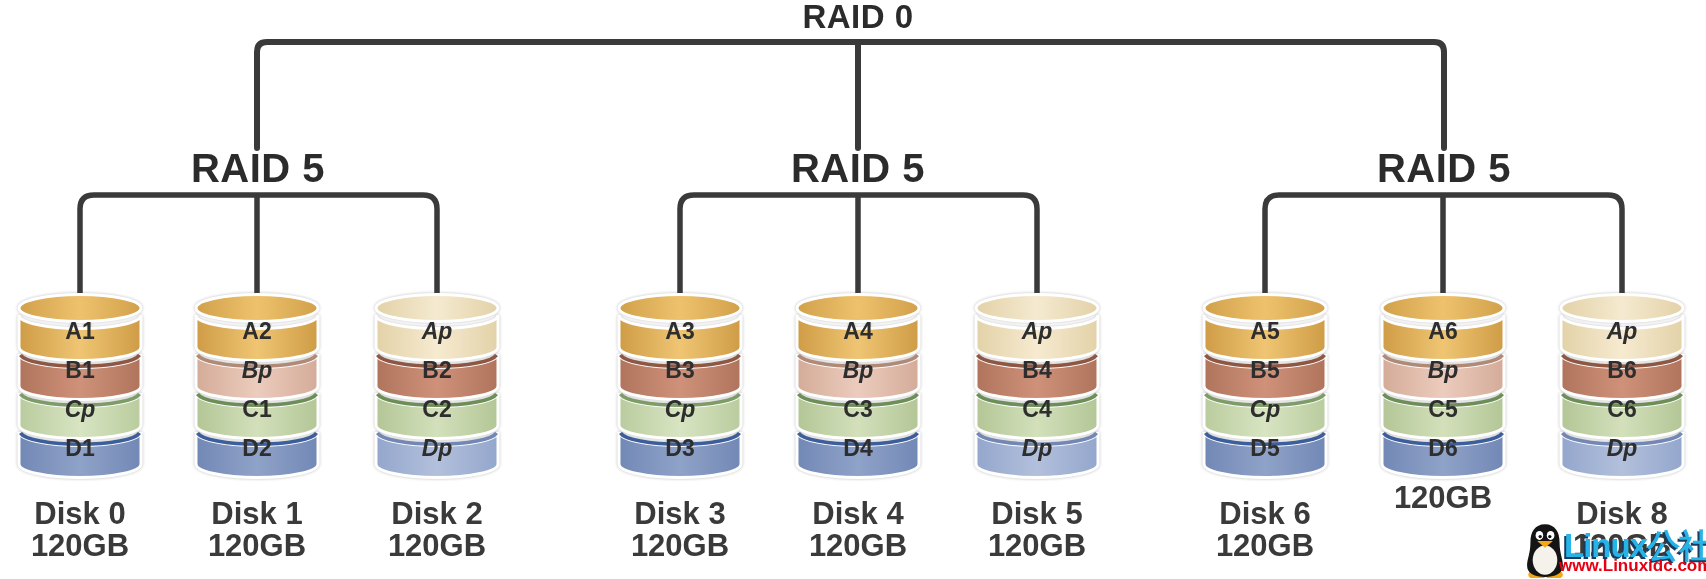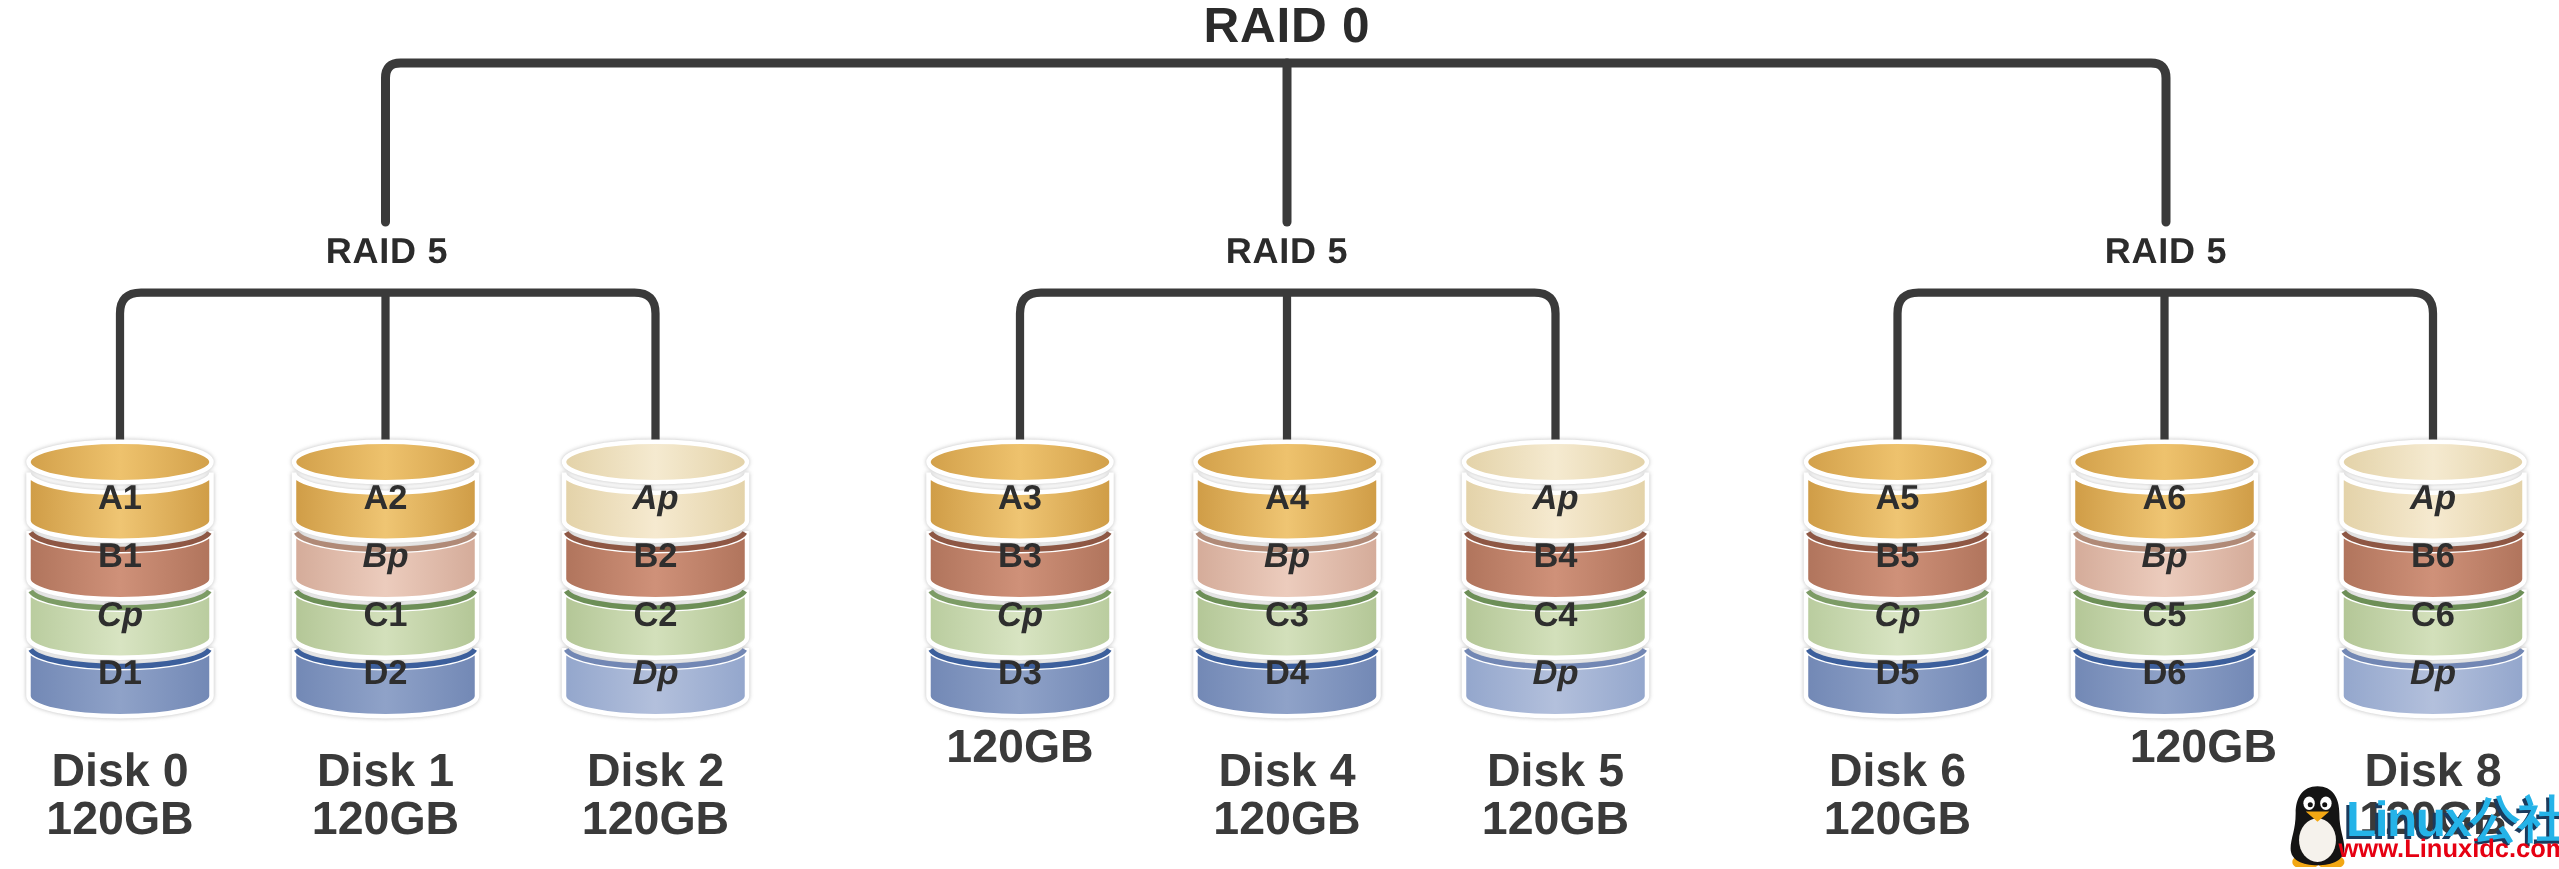--- a/index.html
+++ b/index.html
@@ -1,20 +1,20 @@
 <!DOCTYPE html>
 <html><head>
 <meta charset="utf-8">
 <style>
   html,body{margin:0;padding:0;background:#fff;}
   #stage{position:relative;width:1706px;height:579px;background:#ffffff;overflow:hidden;
          font-family:"Liberation Sans",sans-serif;}
   #connectors{position:absolute;left:0;top:0;pointer-events:none;}
   .raid-label{position:absolute;transform:translateX(-50%);font-weight:bold;color:#2b2b2b;
-              font-size:24px;line-height:34px;letter-spacing:.5px;white-space:nowrap;}
+              font-size:40px;line-height:34px;letter-spacing:.5px;white-space:nowrap;}
   #raid0-label{font-size:33px;}
   .disk{position:absolute;width:150px;text-align:center;}
   .disk-svg{display:block;filter:drop-shadow(0 0 1.5px rgba(70,70,70,.35));}
   .stripe-text{font-family:"Liberation Sans",sans-serif;font-weight:bold;font-size:23px;fill:#2e2e2e;}
   .stripe-text.parity{font-style:italic;}
   .disk-name{margin-top:12px;font-size:31px;line-height:36px;font-weight:bold;color:#3a3a3a;}
   .disk-cap{margin-top:0;font-size:31px;line-height:28px;font-weight:bold;color:#3a3a3a;}
   #watermark{position:absolute;left:0;top:0;width:1706px;height:579px;pointer-events:none;}
   #tux{position:absolute;left:1522px;top:522px;}
   #brand{position:absolute;left:1564px;top:529px;font-size:33px;line-height:34px;font-weight:bold;
@@ -160,20 +160,21 @@
           <path d="M14,66 A61,13.5 0 0 0 136,66 L136,98 A61,13.5 0 0 1 14,98 Z" fill="url(#gB)" stroke="#ffffff" stroke-width="3"></path>
           <path d="M15.5,67 A60,13 0 0 0 134.5,67" fill="none" stroke="#8e5744" stroke-width="3.5"></path>
           <text x="75" y="90" text-anchor="middle" class="stripe-text">B3</text>
           <path d="M14,105 A61,13.5 0 0 0 136,105 L136,137 A61,13.5 0 0 1 14,137 Z" fill="url(#gCp)" stroke="#ffffff" stroke-width="3"></path>
           <path d="M15.5,106 A60,13 0 0 0 134.5,106" fill="none" stroke="#7d9c66" stroke-width="3.5"></path>
           <text x="75" y="129" text-anchor="middle" class="stripe-text parity">Cp</text>
           <path d="M14,144 A61,13.5 0 0 0 136,144 L136,176 A61,13.5 0 0 1 14,176 Z" fill="url(#gD)" stroke="#ffffff" stroke-width="3"></path>
           <path d="M15.5,145 A60,13 0 0 0 134.5,145" fill="none" stroke="#3c5f9c" stroke-width="3.5"></path>
           <text x="75" y="168" text-anchor="middle" class="stripe-text">D3</text>
         </svg>
+        <div class="disk-name">Disk 3</div>
         <div class="disk-cap">120GB</div>
       </div>
       <div class="disk" style="left:783px;top:288px;">
         <svg class="disk-svg" width="150" height="196" viewBox="0 0 150 196">
           <ellipse cx="75" cy="20" rx="61" ry="13.5" fill="url(#gTopA)" stroke="#ffffff" stroke-width="3"></ellipse>
           <path d="M14,27 A61,13.5 0 0 0 136,27 L136,59 A61,13.5 0 0 1 14,59 Z" fill="url(#gA)" stroke="#ffffff" stroke-width="3"></path>
           <text x="75" y="51" text-anchor="middle" class="stripe-text">A4</text>
           <path d="M14,66 A61,13.5 0 0 0 136,66 L136,98 A61,13.5 0 0 1 14,98 Z" fill="url(#gBp)" stroke="#ffffff" stroke-width="3"></path>
           <path d="M15.5,67 A60,13 0 0 0 134.5,67" fill="none" stroke="#b08a77" stroke-width="3.5"></path>
           <text x="75" y="90" text-anchor="middle" class="stripe-text parity">Bp</text>
@@ -216,21 +217,21 @@
           <path d="M14,105 A61,13.5 0 0 0 136,105 L136,137 A61,13.5 0 0 1 14,137 Z" fill="url(#gCp)" stroke="#ffffff" stroke-width="3"></path>
           <path d="M15.5,106 A60,13 0 0 0 134.5,106" fill="none" stroke="#7d9c66" stroke-width="3.5"></path>
           <text x="75" y="129" text-anchor="middle" class="stripe-text parity">Cp</text>
           <path d="M14,144 A61,13.5 0 0 0 136,144 L136,176 A61,13.5 0 0 1 14,176 Z" fill="url(#gD)" stroke="#ffffff" stroke-width="3"></path>
           <path d="M15.5,145 A60,13 0 0 0 134.5,145" fill="none" stroke="#3c5f9c" stroke-width="3.5"></path>
           <text x="75" y="168" text-anchor="middle" class="stripe-text">D5</text>
         </svg>
         <div class="disk-name">Disk 6</div>
         <div class="disk-cap">120GB</div>
       </div>
-      <div class="disk" style="left:1368px;top:288px;text-align:right;">
+      <div class="disk" style="left:1368px;top:288px;">
         <svg class="disk-svg" width="150" height="196" viewBox="0 0 150 196">
           <ellipse cx="75" cy="20" rx="61" ry="13.5" fill="url(#gTopA)" stroke="#ffffff" stroke-width="3"></ellipse>
           <path d="M14,27 A61,13.5 0 0 0 136,27 L136,59 A61,13.5 0 0 1 14,59 Z" fill="url(#gA)" stroke="#ffffff" stroke-width="3"></path>
           <text x="75" y="51" text-anchor="middle" class="stripe-text">A6</text>
           <path d="M14,66 A61,13.5 0 0 0 136,66 L136,98 A61,13.5 0 0 1 14,98 Z" fill="url(#gBp)" stroke="#ffffff" stroke-width="3"></path>
           <path d="M15.5,67 A60,13 0 0 0 134.5,67" fill="none" stroke="#b08a77" stroke-width="3.5"></path>
           <text x="75" y="90" text-anchor="middle" class="stripe-text parity">Bp</text>
           <path d="M14,105 A61,13.5 0 0 0 136,105 L136,137 A61,13.5 0 0 1 14,137 Z" fill="url(#gC)" stroke="#ffffff" stroke-width="3"></path>
           <path d="M15.5,106 A60,13 0 0 0 134.5,106" fill="none" stroke="#6d8f57" stroke-width="3.5"></path>
           <text x="75" y="129" text-anchor="middle" class="stripe-text">C5</text>

